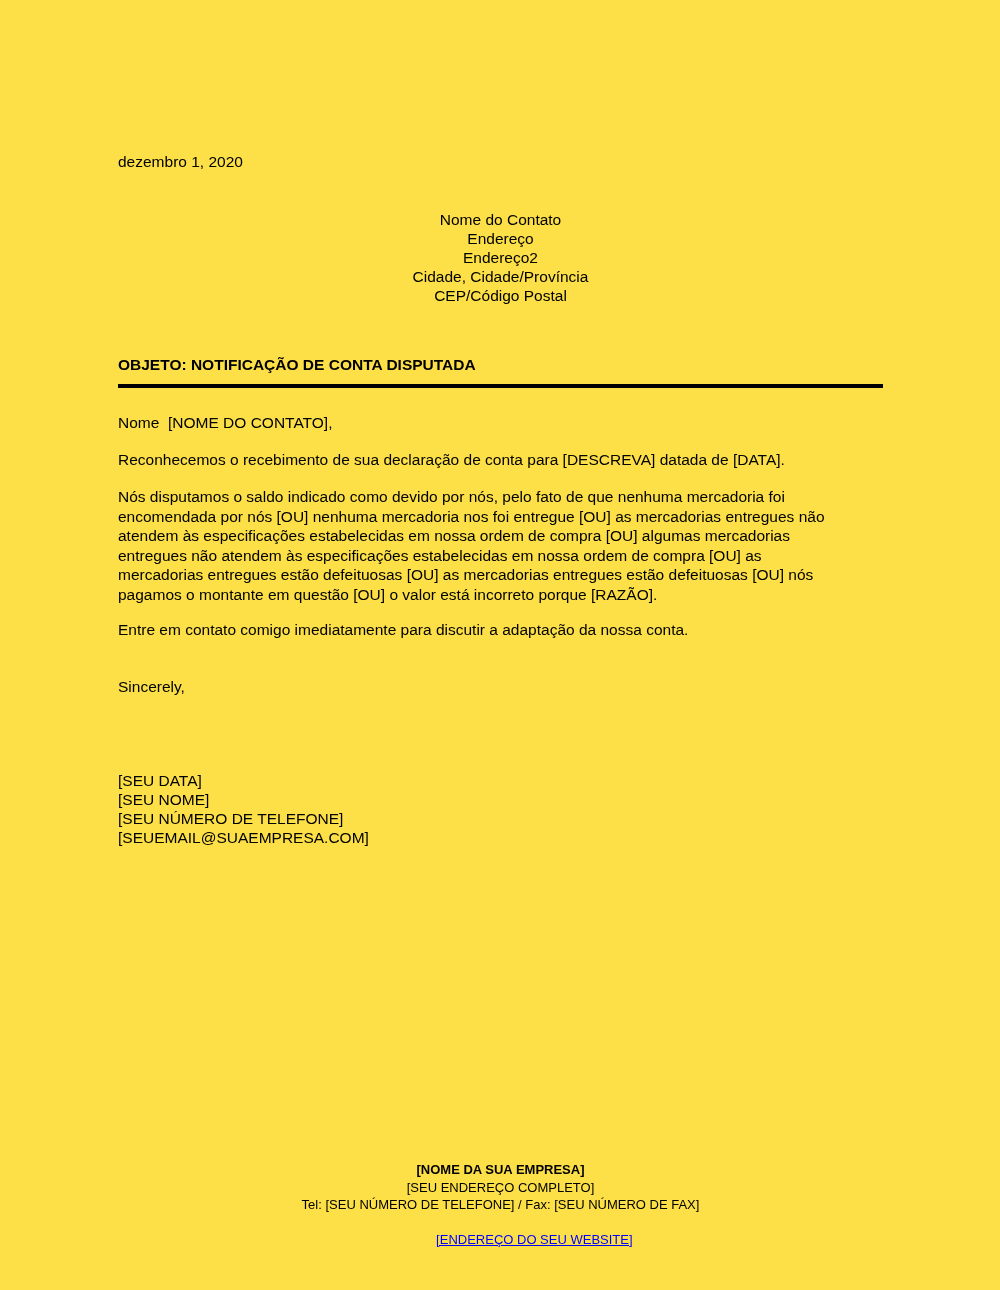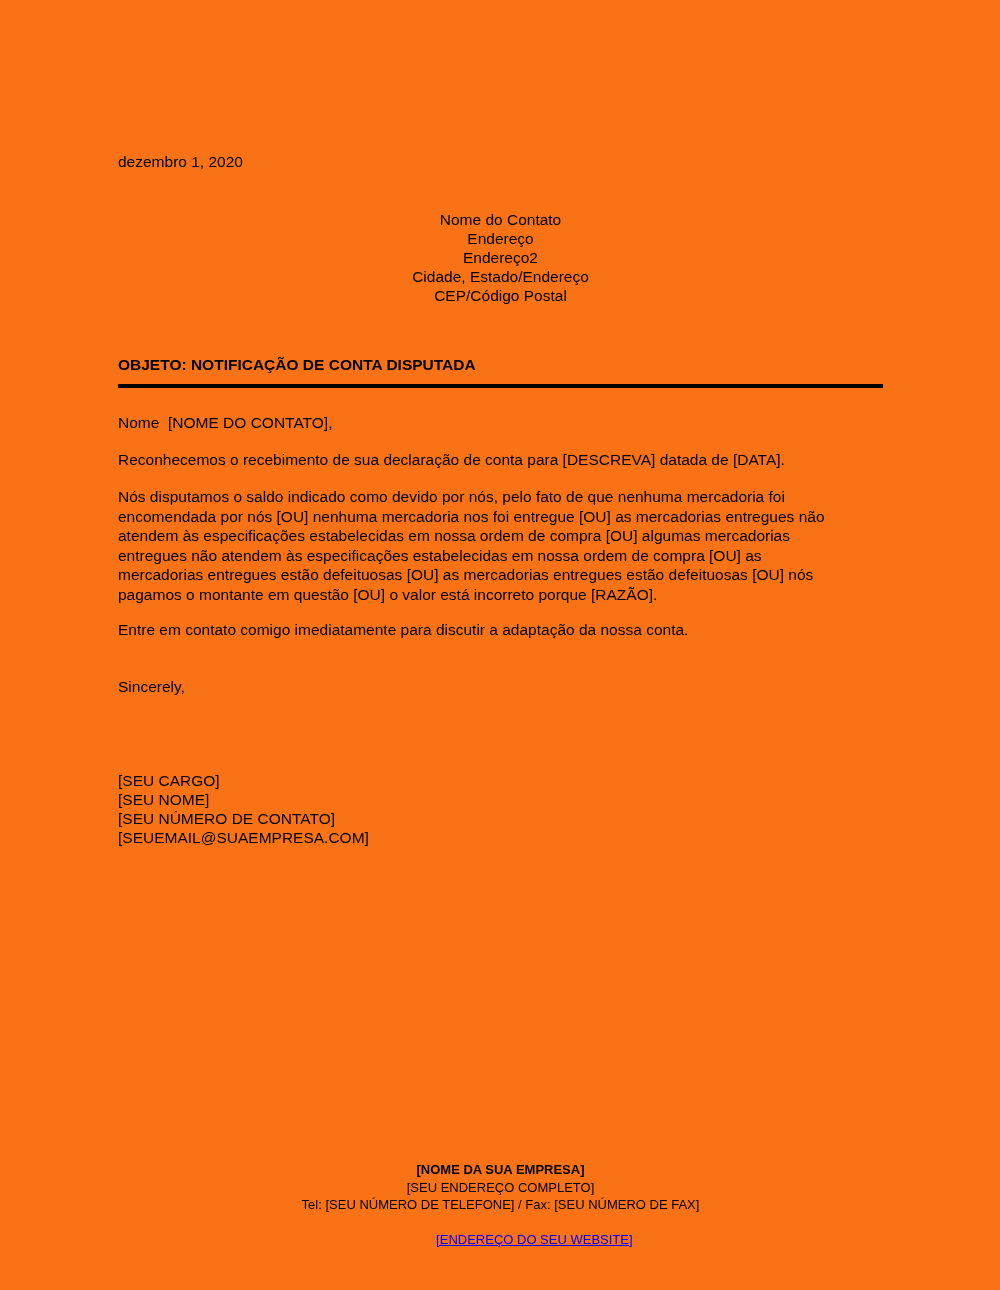--- a/index.html
+++ b/index.html
@@ -1,21 +1,21 @@
 <!DOCTYPE html>
 <html><head>
 <meta charset="utf-8">
 <style>
   html, body { margin: 0; padding: 0; background: #888; }
   .page {
     position: relative;
     width: 1000px;
     height: 1290px;
     margin: 0 auto;
-    background: #f97316;
+    background: #fde047;
     font-family: "Liberation Sans", "DejaVu Sans", sans-serif;
     font-size: 15.5px;
     color: #000000;
     overflow: hidden;
   }
   .block { position: absolute; left: 118px; width: 765px; }
   .line { white-space: pre; line-height: 19px; }
   .date-block      { top: 152px; }
   .recipient-block { top: 210px; text-align: center; }
   .subject-block   { top: 355px; font-weight: bold; }
@@ -38,21 +38,21 @@
 <div class="page">
 
   <div class="block date-block">
     <div class="line">dezembro 1, 2020</div>
   </div>
 
   <div class="block recipient-block">
     <div class="line">Nome do Contato</div>
     <div class="line">Endereço</div>
     <div class="line">Endereço2</div>
-    <div class="line">Cidade, Estado/Endereço</div>
+    <div class="line">Cidade, Cidade/Província</div>
     <div class="line">CEP/Código Postal</div>
   </div>
 
   <div class="block subject-block">
     <div class="line">OBJETO: NOTIFICAÇÃO DE CONTA DISPUTADA</div>
   </div>
 
   <div class="block heading-rule"></div>
 
   <div class="block greeting-block">
@@ -74,23 +74,23 @@
     <div class="line">entregues não atendem às especificações estabelecidas em nossa ordem de compra [OU] as</div>
     <div class="line">mercadorias entregues estão defeituosas [OU] as mercadorias entregues estão defeituosas [OU] nós</div>
     <div class="line">pagamos o montante em questão [OU] o valor está incorreto porque [RAZÃO].</div>
   </div>
 
   <div class="block closing-block">
     <div class="line">Sincerely,</div>
   </div>
 
   <div class="block signature-block">
-    <div class="line">[SEU CARGO]</div>
+    <div class="line">[SEU DATA]</div>
     <div class="line">[SEU NOME]</div>
-    <div class="line">[SEU NÚMERO DE CONTATO]</div>
+    <div class="line">[SEU NÚMERO DE TELEFONE]</div>
     <div class="line">[SEUEMAIL@SUAEMPRESA.COM]</div>
   </div>
 
   <div class="block footer-block">
     <div class="line footer-company">[NOME DA SUA EMPRESA]</div>
     <div class="line">[SEU ENDEREÇO COMPLETO]</div>
     <div class="line">Tel: [SEU NÚMERO DE TELEFONE] / Fax: [SEU NÚMERO DE FAX]</div>
     <div class="line">
       <a href="#" class="website-link">[ENDEREÇO DO SEU WEBSITE]</a>
     </div>

